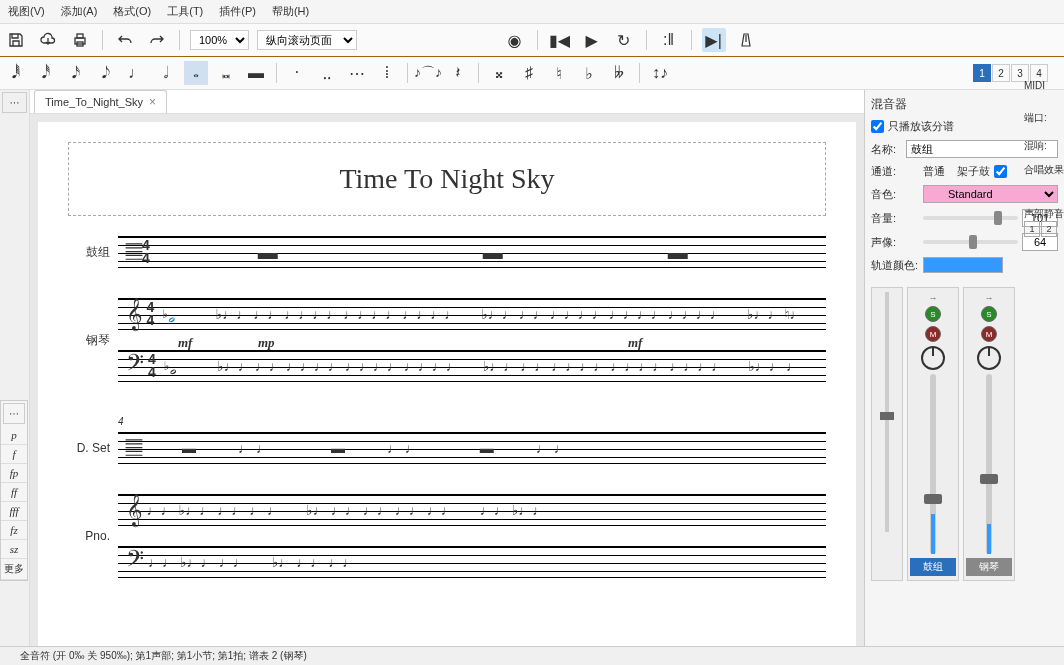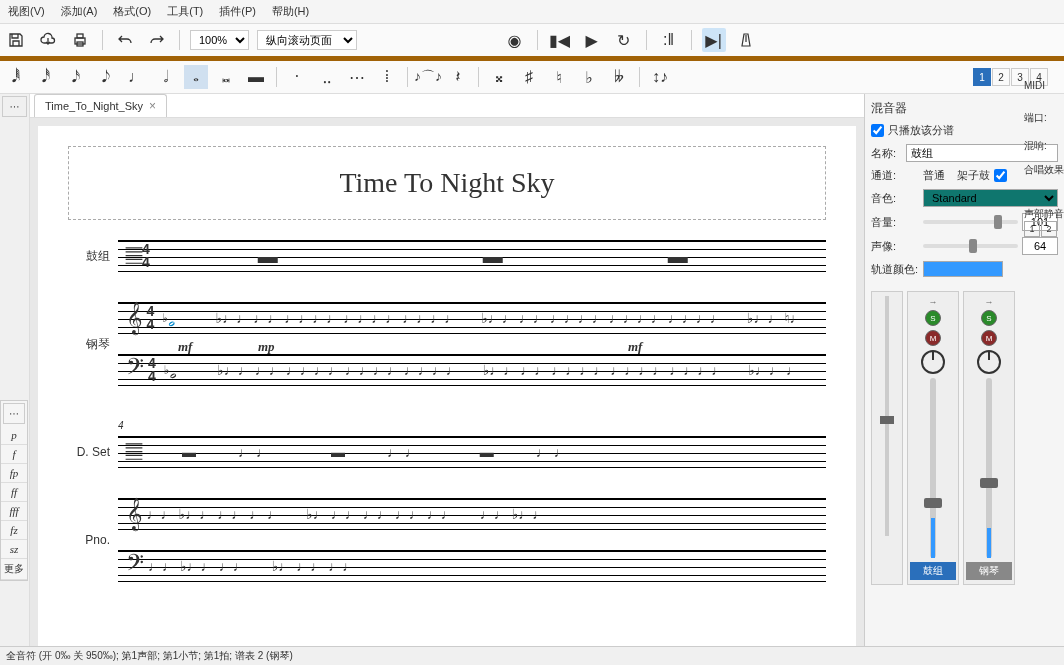--- a/index.html
+++ b/index.html
@@ -1,19 +1,19 @@
 <!DOCTYPE html>
 <html><head>
 <meta charset="utf-8">
 <style>
 * { box-sizing: border-box; margin: 0; padding: 0; font-family: "Microsoft YaHei", sans-serif; }
 body { background: #f0f0f0; font-size: 11px; color: #333; overflow: hidden; width: 1064px; height: 665px; }
 .menubar { background: #f5f5f5; padding: 2px 4px; border-bottom: 1px solid #ddd; display: flex; gap: 8px; font-size: 11px; }
 .menubar span { padding: 2px 4px; cursor: pointer; }
-.toolbar { background: #fafafa; padding: 4px; border-bottom: 5px solid #a16207; display: flex; align-items: center; gap: 8px; }
+.toolbar { background: #fafafa; padding: 4px; border-bottom: 1px solid #a16207; display: flex; align-items: center; gap: 8px; }
 .tb-btn { width: 24px; height: 24px; display: flex; align-items: center; justify-content: center; cursor: pointer; border-radius: 2px; font-size: 16px; }
 .sep { width: 1px; height: 20px; background: #ccc; margin: 0 2px; }
 .zoom-sel { border: 1px solid #ccc; padding: 2px 4px; font-size: 11px; background: #fff; }
 .notebar { background: #fafafa; padding: 4px; border-bottom: 1px solid #ddd; display: flex; align-items: center; gap: 6px; }
 .note-btn { width: 24px; height: 24px; display: flex; align-items: center; justify-content: center; cursor: pointer; font-size: 16px; font-family: serif; }
 .note-btn.whole { font-size: 14px; }
 .voice-btns { display: flex; gap: 1px; margin-left: auto; margin-right: 12px; }
 .voice-btn { width: 18px; height: 18px; border: 1px solid #ccc; display: flex; align-items: center; justify-content: center; font-size: 10px; cursor: pointer; }
 .voice-btn.active { background: #2a6fbb; color: #fff; border-color: #2a6fbb; }
 .main { display: flex; height: calc(665px - 70px); }
@@ -39,21 +39,21 @@
 .notes-area { flex: 1; display: flex; align-items: center; gap: 2px; }
 .blue-note { color: #0088cc; }
 .dyn-mark { position: absolute; font-style: italic; font-family: serif; font-weight: bold; font-size: 13px; }
 .barline { width: 1px; height: 100%; background: #000; }
 .meas-num { position: absolute; top: -16px; left: 0; font-size: 10px; font-style: italic; }
 .mixer { width: 200px; background: #f5f5f5; border-left: 1px solid #ccc; padding: 6px; font-size: 11px; overflow-y: auto; }
 .mixer-title { font-size: 12px; margin-bottom: 6px; }
 .mixer-row { display: flex; align-items: center; gap: 4px; margin-bottom: 6px; }
 .mixer-label { width: 48px; }
 .mixer-input { flex: 1; border: 1px solid #aaa; padding: 2px 4px; font-size: 11px; background: #fff; }
-.mixer-select { border: 1px solid #aaa; padding: 1px 4px; font-size: 11px; background: #0f766e; }
+.mixer-select { border: 1px solid #aaa; padding: 1px 20px; font-size: 11px; background: #f9a8d4; }
 .slider { flex: 1; height: 4px; background: #ddd; position: relative; border-radius: 2px; }
 .slider-thumb { position: absolute; width: 8px; height: 14px; background: #888; top: -5px; border-radius: 2px; }
 .num-box { width: 36px; border: 1px solid #aaa; padding: 2px; text-align: center; font-size: 11px; background: #fff; }
 .color-box { width: 80px; height: 16px; background: #3399ff; border: 1px solid #aaa; }
 .track-strips { display: flex; gap: 4px; margin-top: 8px; }
 .track-strip { width: 52px; background: #eee; border: 1px solid #ccc; display: flex; flex-direction: column; align-items: center; padding: 4px 2px; gap: 4px; }
 .strip-btn { width: 16px; height: 16px; border-radius: 50%; border: 1px solid #666; font-size: 8px; display: flex; align-items: center; justify-content: center; }
 .strip-s { background: #2a8a2a; color: #fff; }
 .strip-m { background: #8a2a2a; color: #fff; }
 .strip-knob { width: 24px; height: 24px; border-radius: 50%; border: 2px solid #333; position: relative; }
@@ -66,21 +66,21 @@
 .gain-row { margin-top: 6px; font-size: 10px; }
 .gain-input { border: 1px solid #aaa; padding: 2px; width: 60px; font-size: 10px; }
 .right-col { position: absolute; right: 0; top: 80px; width: 40px; font-size: 10px; }
 .midi-label { margin-bottom: 4px; }
 .mute-section { margin-top: 30px; }
 .mute-btns { display: flex; gap: 1px; }
 .mute-btn { width: 16px; height: 16px; border: 1px solid #aaa; display: flex; align-items: center; justify-content: center; font-size: 9px; cursor: pointer; }
 .master-strip { width: 32px; background: #eee; border: 1px solid #ccc; display: flex; flex-direction: column; align-items: center; padding: 4px 2px; margin-top: 8px; }
 .master-fader { width: 4px; height: 240px; background: #ccc; position: relative; }
 .master-thumb { position: absolute; width: 14px; height: 8px; background: #666; left: -5px; top: 120px; }
-.statusbar { position: absolute; bottom: 0; left: 0; right: 0; background: #f0f0f0; border-top: 1px solid #ccc; padding: 2px 6px; font-size: 10px; }
+.statusbar { position: absolute; bottom: 0; left: 0; right: 0; background: #f0f0f0; border-top: 1px solid #ccc; padding: 2px 20px; font-size: 10px; }
 .arrow-btn { font-size: 9px; color: #666; }
 </style>
 </head>
 <body>
 
 <div class="menubar">
   <span>视图(V)</span>
   <span>添加(A)</span>
   <span>格式(O)</span>
   <span>工具(T)</span>

